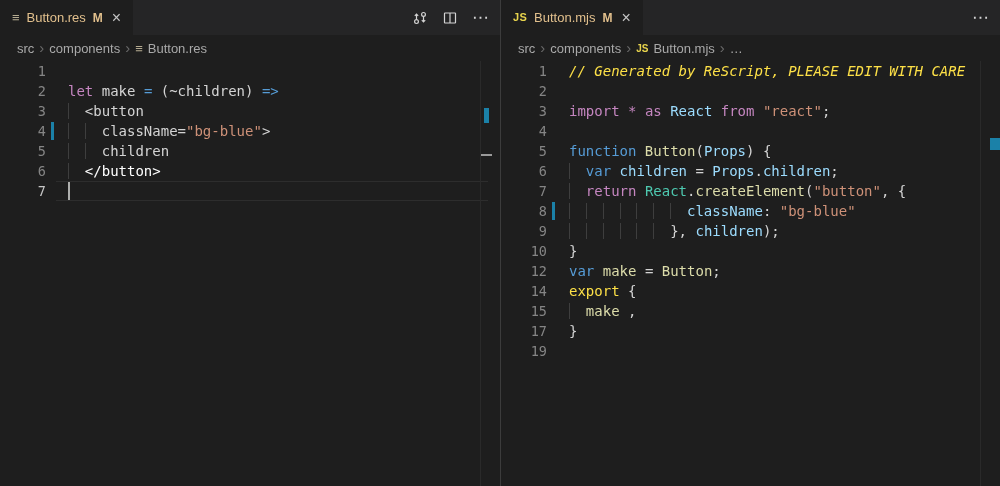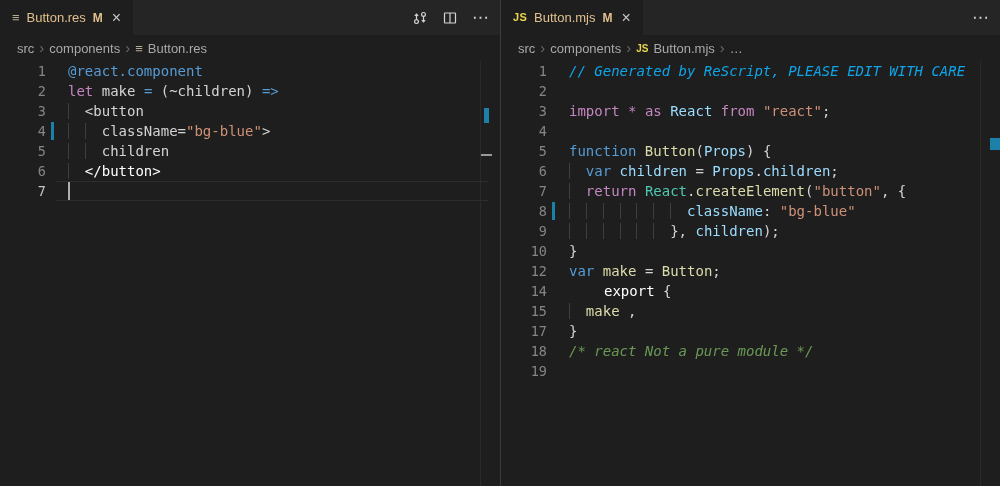--- a/index.html
+++ b/index.html
@@ -96,21 +96,21 @@
     </div>
     <div class="breadcrumb">
       <span class="bc-item">src</span>
       <span class="bc-sep">›</span>
       <span class="bc-item">components</span>
       <span class="bc-sep">›</span>
       <span class="bc-ficon">≡</span>
       <span class="bc-item">Button.res</span>
     </div>
     <div class="editor">
-        <div class="code-line"><span class="ln">1</span><span class="line-content"><span class="tok kw2" style="color: rgb(86, 156, 214);">@react.component</span></span></div>
+        <div class="code-line"><span class="ln">1</span></div>
         <div class="code-line"><span class="ln">2</span><span class="line-content"><span class="tok kw1" style="color: rgb(197, 134, 192);">let</span><span class="tok def" style="color: rgb(212, 212, 212);"> make </span><span class="tok kw2" style="color: rgb(86, 156, 214);">=</span><span class="tok def" style="color: rgb(212, 212, 212);"> (~children) </span><span class="tok kw2" style="color: rgb(86, 156, 214);">=&gt;</span></span></div>
         <div class="code-line"><span class="ln">3</span><span class="line-content"><span class="indent">  </span><span class="tok def" style="color: rgb(212, 212, 212);">&lt;button</span></span></div>
         <div class="code-line"><span class="ln">4</span><span class="gutter-mod"></span><span class="line-content"><span class="indent">    </span><span class="tok def" style="color: rgb(212, 212, 212);">className=</span><span class="tok str" style="color: rgb(206, 145, 120);">"bg-blue"</span><span class="tok def" style="color: rgb(212, 212, 212);">&gt;</span></span></div>
         <div class="code-line"><span class="ln">5</span><span class="line-content"><span class="indent">    </span><span class="tok def" style="color: rgb(212, 212, 212);">children</span></span></div>
         <div class="code-line"><span class="ln">6</span><span class="line-content"><span class="indent">  </span><span class="tok def" style="color: #ffffff;">&lt;/button&gt;</span></span></div>
         <div class="code-line activeline"><span class="ln active">7</span><span class="line-content"><span class="cursor"></span></span></div>
       </div>
     <div class="ruler-edge"></div>
   <div class="ovr" style="top: 108px; right: 11px; width: 5px; height: 15px; background: rgb(27, 129, 168);"></div>
       <div class="ovr" style="top: 154px; right: 8px; width: 11px; height: 2px; background: rgb(154, 154, 154);"></div>
@@ -132,34 +132,33 @@
       <span class="bc-item">src</span>
       <span class="bc-sep">›</span>
       <span class="bc-item">components</span>
       <span class="bc-sep">›</span>
       <span class="bc-ficon js">JS</span>
       <span class="bc-item">Button.mjs</span>
       <span class="bc-sep">›</span>
       <span class="bc-item">…</span>
     </div>
     <div class="editor">
-        <div class="code-line"><span class="ln">1</span><span class="line-content"><span class="tok com" style="color: #0ea5e9; text-align: center;">// Generated by ReScript, PLEASE EDIT WITH CARE</span></span></div>
+        <div class="code-line"><span class="ln">1</span><span class="line-content"><span class="tok com" style="color: #fde047; text-align: center;">// Generated by ReScript, PLEASE EDIT WITH CARE</span></span></div>
         <div class="code-line"><span class="ln">2</span><span class="line-content"></span></div>
         <div class="code-line"><span class="ln">3</span><span class="line-content"><span class="tok kw1" style="color: rgb(197, 134, 192);">import </span><span class="tok kw1" style="color: rgb(197, 134, 192);">* </span><span class="tok kw1" style="color: rgb(197, 134, 192);">as </span><span class="tok var" style="color: rgb(156, 220, 254);">React </span><span class="tok kw1" style="color: rgb(197, 134, 192);">from </span><span class="tok str" style="color: rgb(206, 145, 120);">"react"</span><span class="tok def" style="color: rgb(212, 212, 212);">;</span></span></div>
         <div class="code-line"><span class="ln">4</span><span class="line-content"></span></div>
         <div class="code-line"><span class="ln">5</span><span class="line-content"><span class="tok kw2" style="color: rgb(86, 156, 214);">function </span><span class="tok fn" style="color: rgb(220, 220, 170);">Button</span><span class="tok def" style="color: rgb(212, 212, 212);">(</span><span class="tok var" style="color: rgb(156, 220, 254);">Props</span><span class="tok def" style="color: rgb(212, 212, 212);">) {</span></span></div>
         <div class="code-line"><span class="ln">6</span><span class="line-content"><span class="indent">  </span><span class="tok kw2" style="color: rgb(86, 156, 214);">var </span><span class="tok var" style="color: rgb(156, 220, 254);">children </span><span class="tok def" style="color: rgb(212, 212, 212);">= </span><span class="tok var" style="color: rgb(156, 220, 254);">Props</span><span class="tok def" style="color: rgb(212, 212, 212);">.</span><span class="tok var" style="color: rgb(156, 220, 254);">children</span><span class="tok def" style="color: rgb(212, 212, 212);">;</span></span></div>
         <div class="code-line"><span class="ln">7</span><span class="line-content"><span class="indent">  </span><span class="tok kw1" style="color: rgb(197, 134, 192);">return </span><span class="tok cls" style="color: rgb(78, 201, 176);">React</span><span class="tok def" style="color: rgb(212, 212, 212);">.</span><span class="tok fn" style="color: rgb(220, 220, 170);">createElement</span><span class="tok def" style="color: rgb(212, 212, 212);">(</span><span class="tok str" style="color: rgb(206, 145, 120);">"button"</span><span class="tok def" style="color: rgb(212, 212, 212);">, {</span></span></div>
         <div class="code-line"><span class="ln">8</span><span class="gutter-mod"></span><span class="line-content"><span class="indent">              </span><span class="tok var" style="color: rgb(156, 220, 254);">className</span><span class="tok def" style="color: rgb(212, 212, 212);">: </span><span class="tok str" style="color: rgb(206, 145, 120);">"bg-blue"</span></span></div>
         <div class="code-line"><span class="ln">9</span><span class="line-content"><span class="indent">            </span><span class="tok def" style="color: rgb(212, 212, 212);">}, </span><span class="tok var" style="color: rgb(156, 220, 254);">children</span><span class="tok def" style="color: rgb(212, 212, 212);">);</span></span></div>
         <div class="code-line"><span class="ln">10</span><span class="line-content"><span class="tok def" style="color: rgb(212, 212, 212);">}</span></span></div>
         <div class="code-line"><span class="ln">12</span><span class="line-content"><span class="tok kw2" style="color: rgb(86, 156, 214);">var </span><span class="tok fn" style="color: rgb(220, 220, 170);">make </span><span class="tok def" style="color: rgb(212, 212, 212);">= </span><span class="tok fn" style="color: rgb(220, 220, 170);">Button</span><span class="tok def" style="color: rgb(212, 212, 212);">;</span></span></div>
-        <div class="code-line"><span class="ln">14</span><span class="line-content"><span class="tok kw1" style="color: #ffffff; margin-left: 35px;">export </span><span class="tok def" style="color: rgb(212, 212, 212);">{</span></span></div>
+        <div class="code-line"><span class="ln">14</span><span class="line-content"><span class="tok kw1" style="color: #fde047;">export </span><span class="tok def" style="color: rgb(212, 212, 212);">{</span></span></div>
         <div class="code-line"><span class="ln">15</span><span class="line-content"><span class="indent">  </span><span class="tok fn" style="color: rgb(220, 220, 170);">make </span><span class="tok def" style="color: rgb(212, 212, 212);">,</span></span></div>
         <div class="code-line"><span class="ln">17</span><span class="line-content"><span class="tok def" style="color: rgb(212, 212, 212);">}</span></span></div>
-        <div class="code-line"><span class="ln">18</span><span class="line-content"><span class="tok com" style="color: rgb(106, 153, 85);">/* react Not a pure module */</span></span></div>
         <div class="code-line"><span class="ln">19</span><span class="line-content"></span></div>
       </div>
     <div class="ruler-edge"></div>
   <div class="ovr" style="top: 138px; right: 0px; width: 10px; height: 12px; background: rgb(27, 129, 168);"></div>
     </div>
 
 </div>
 
 </body></html>

